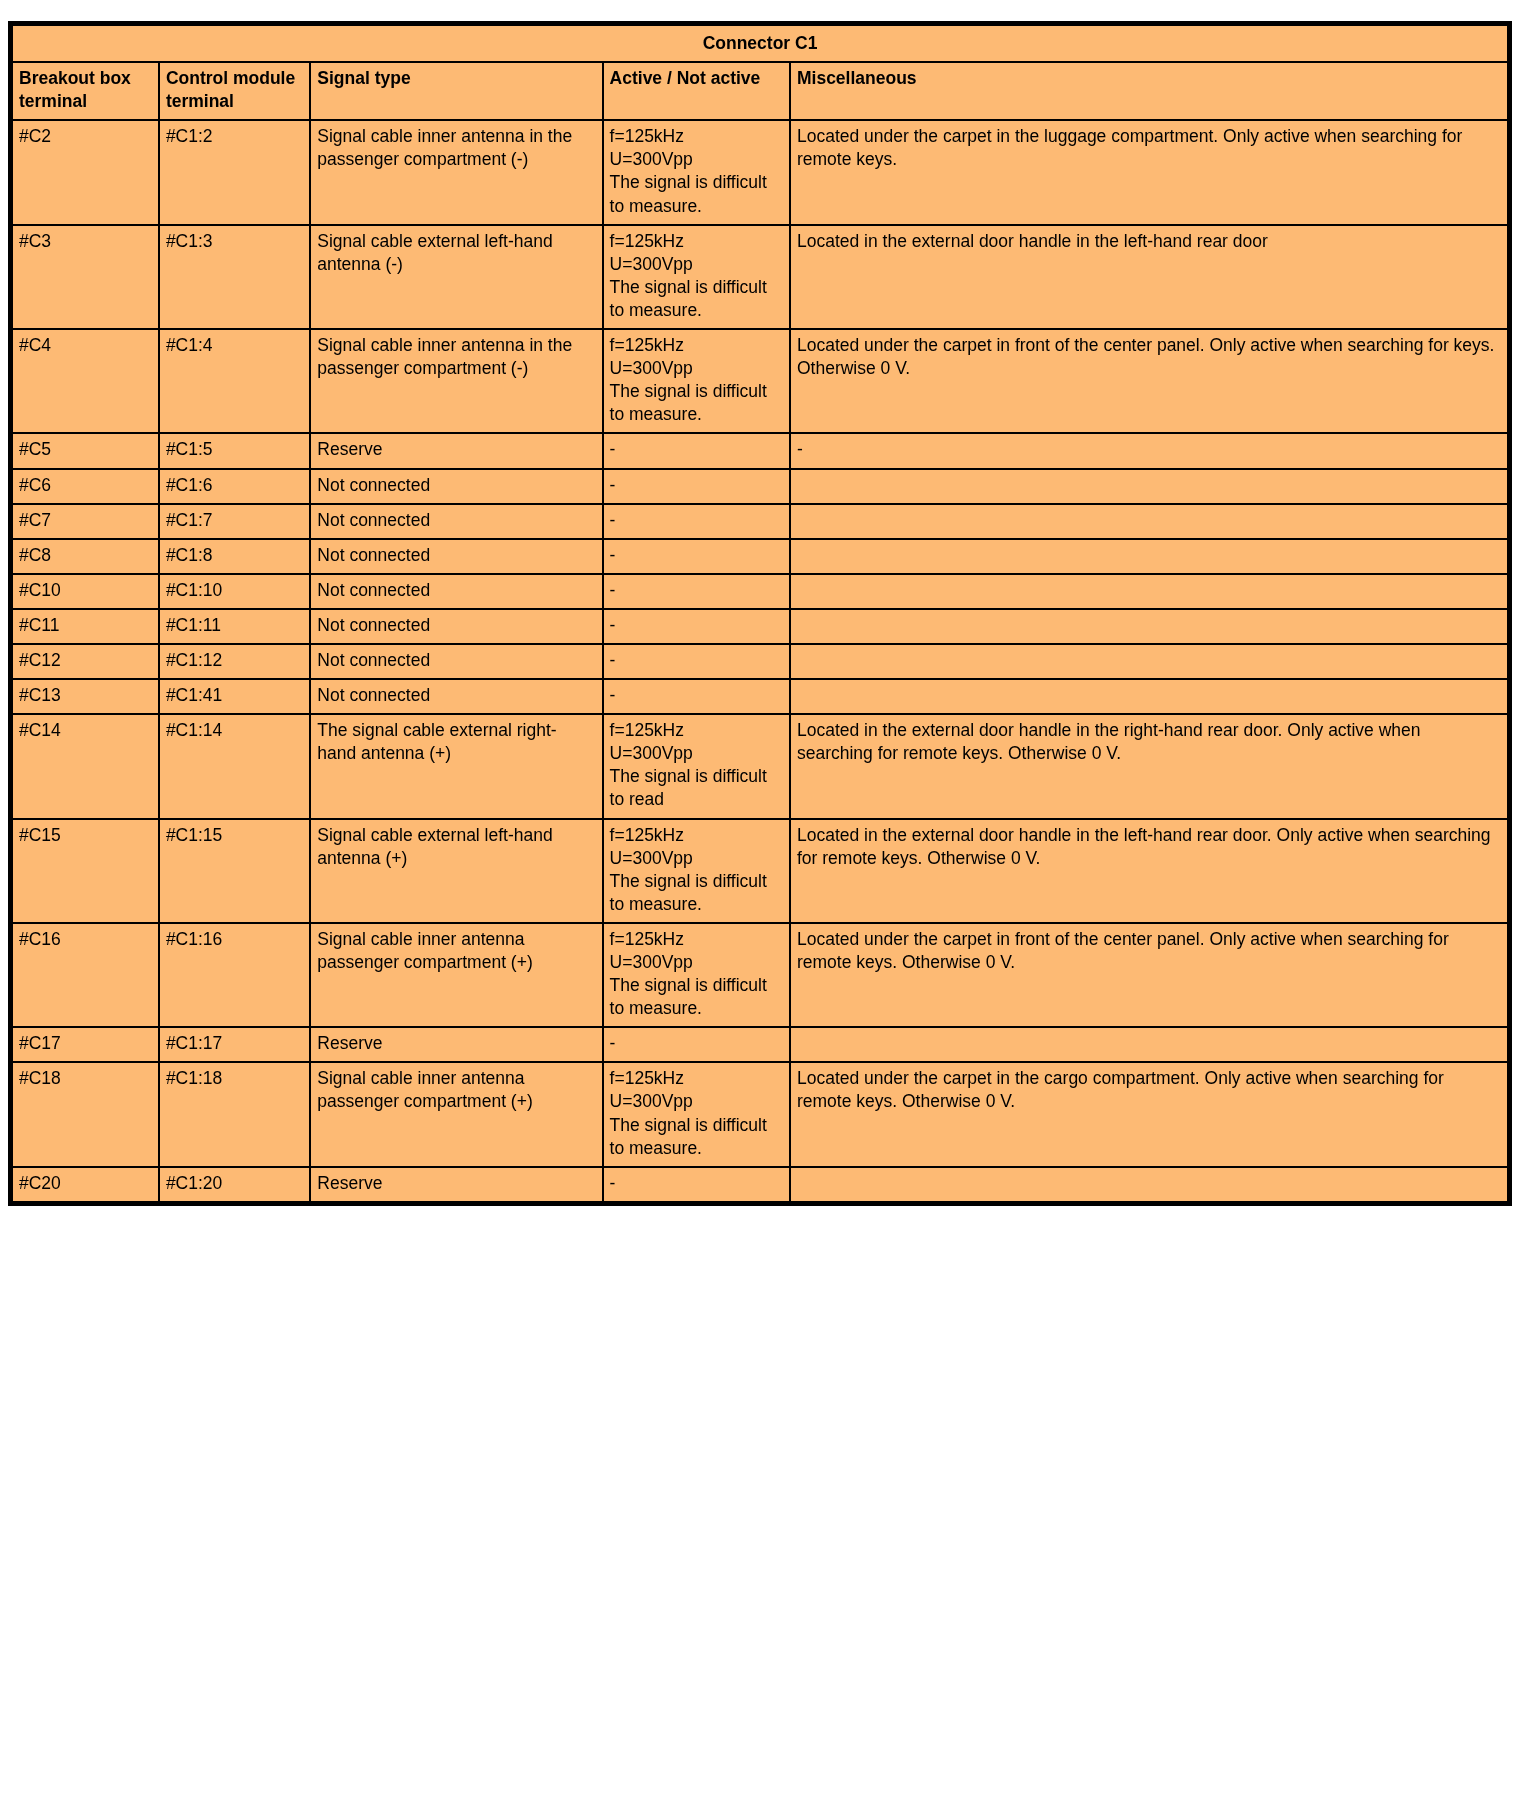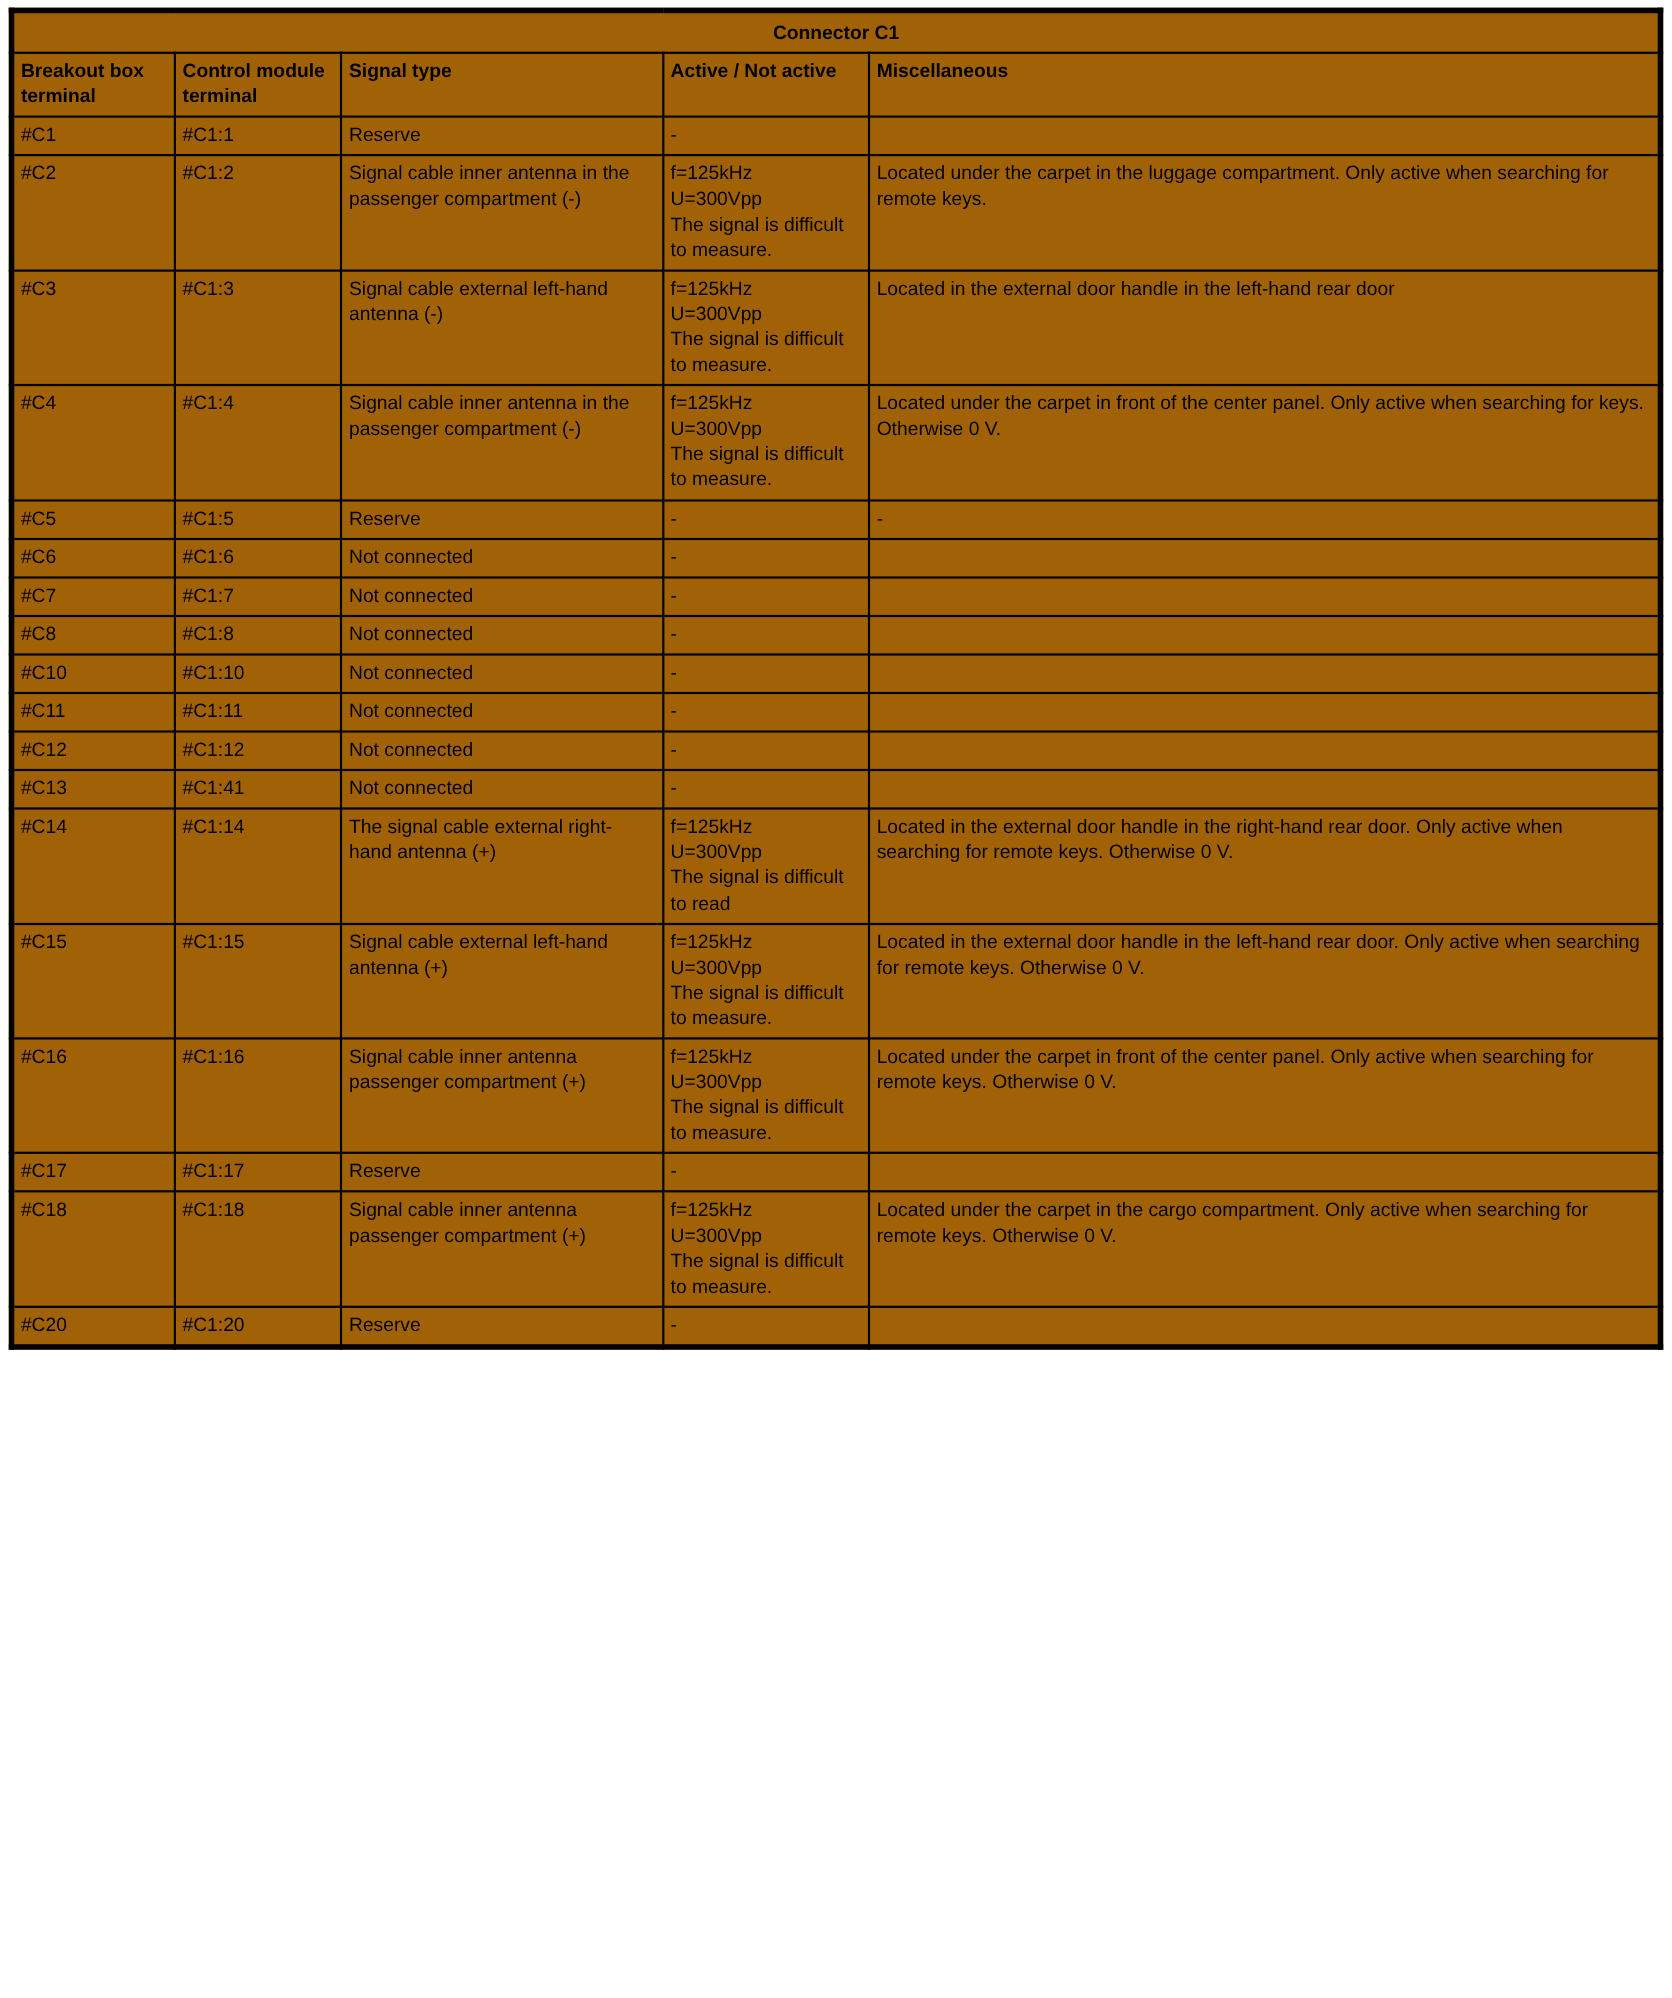--- a/index.html
+++ b/index.html
@@ -14,21 +14,22 @@
     width: 1520px;
     min-height: 1816px;
     padding: 7px 8px;
     background: #ffffff;
   }
   table.data-table {
     width: 100%;
     border-collapse: collapse;
     border: 5px solid #000000;
     table-layout: fixed;
-    background: #a16207;
+    background: #fdba74;
+    margin-top: 14px;
   }
   table.data-table th,
   table.data-table td {
     border: 2px solid #000000;
     padding: 4px 8px 6px 6px;
     vertical-align: top;
     text-align: left;
     font-size: 17.5px;
     line-height: 1.32;
     word-wrap: break-word;
@@ -68,27 +69,20 @@
       <tr>
         <th>Breakout box terminal</th>
         <th>Control module terminal</th>
         <th>Signal type</th>
         <th>Active / Not active</th>
         <th>Miscellaneous</th>
       </tr>
     </thead>
     <tbody>
         <tr>
-          <td>#C1</td>
-          <td>#C1:1</td>
-          <td>Reserve</td>
-          <td>-</td>
-          <td></td>
-        </tr>
-        <tr>
           <td>#C2</td>
           <td>#C1:2</td>
           <td>Signal cable inner antenna in the passenger compartment (-)</td>
           <td>f=125kHz
 U=300Vpp
 The signal is difficult to measure.</td>
           <td>Located under the carpet in the luggage compartment. Only active when searching for remote keys.</td>
         </tr>
         <tr>
           <td>#C3</td>

